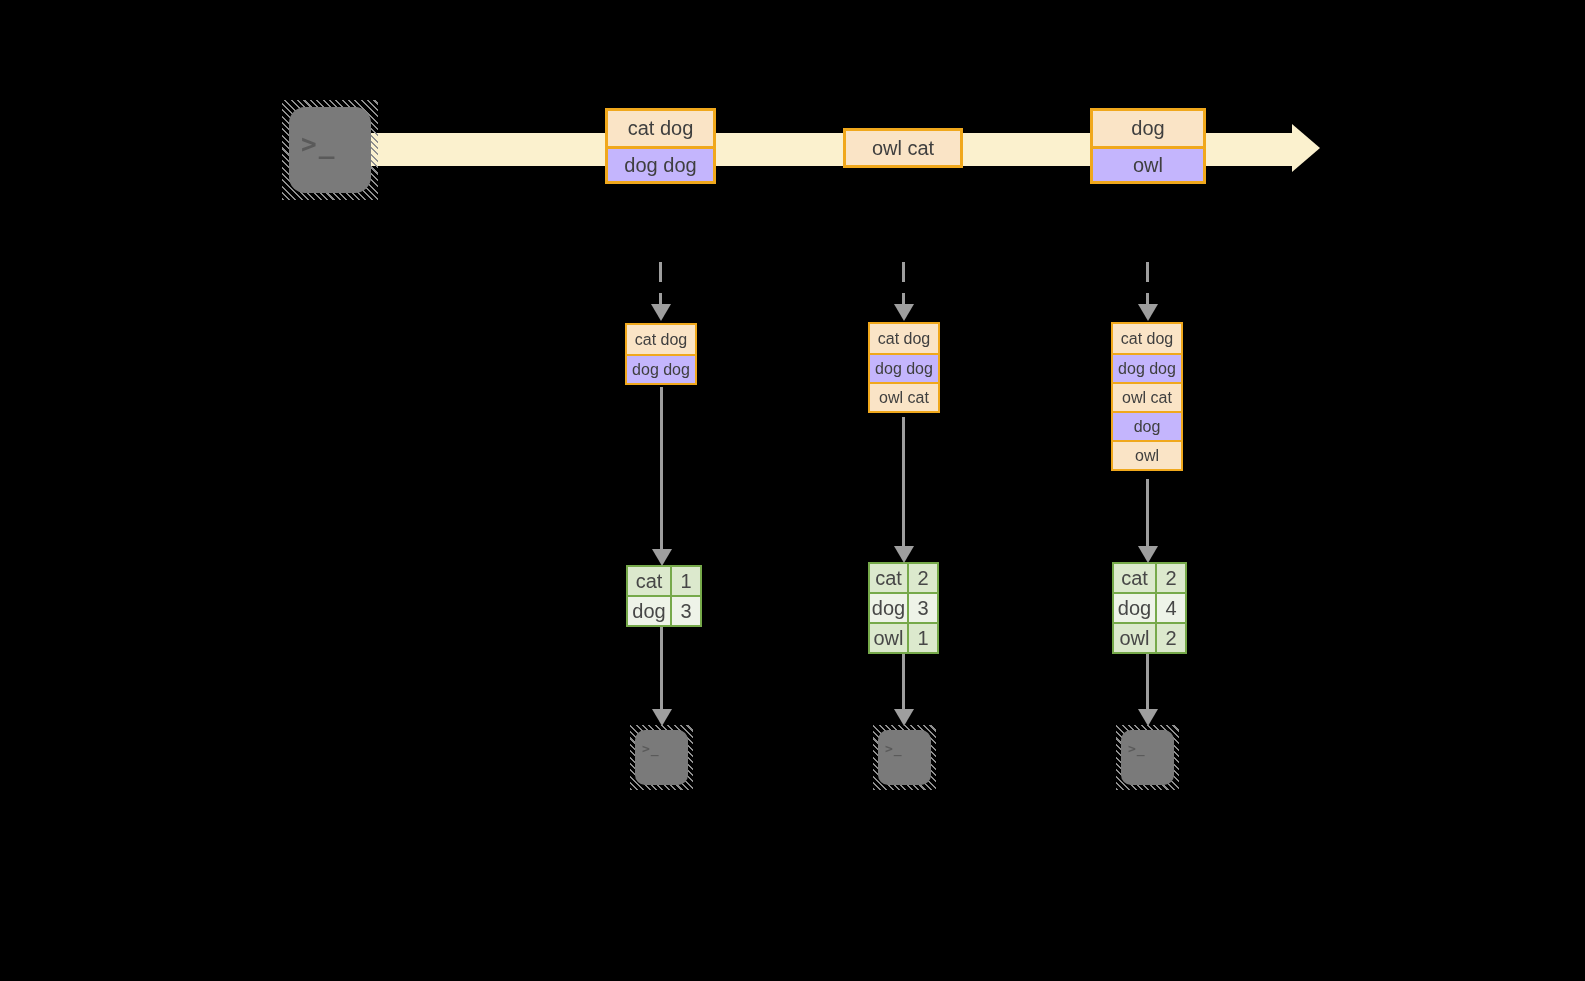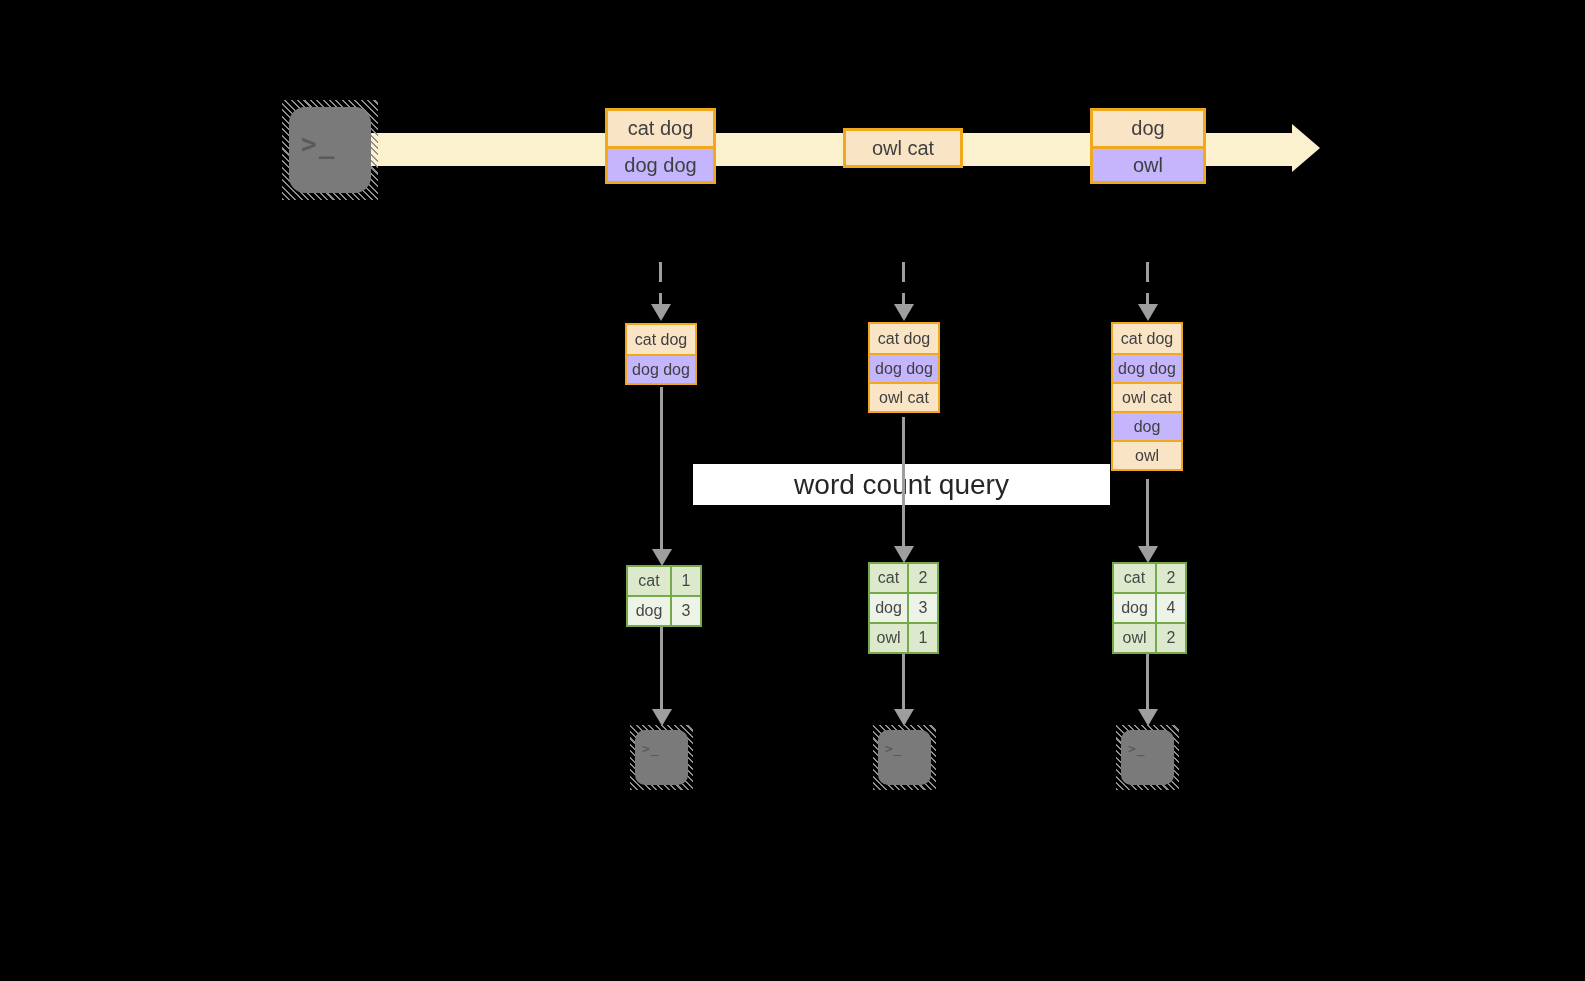--- a/index.html
+++ b/index.html
@@ -44,21 +44,21 @@
          border-left: 10px solid transparent; border-right: 10px solid transparent;
          border-top: 17px solid #9E9E9E; }
   
   .query { position: absolute; left: 693px; top: 464px; width: 417px; height: 41px;
            background: #FFFFFF; z-index: 4; display: flex; align-items: center; justify-content: center; }
   .query span { position: relative; z-index: 6; font-size: 28px; color: #262626; }
   
   .gtable { position: absolute; background: #76A94A; display: grid;
             grid-template-columns: 1fr 28px; gap: 2px; padding: 2px; z-index: 3; }
   .gcell { display: flex; align-items: center; justify-content: center; height: 28px;
-           font-size: 16px; color: #474747; }
+           font-size: 20px; color: #474747; }
   .gdark { background: #DCE9CD; }
   .glight { background: #EEF3E8; }
 </style>
 </head>
 <body>
 
 <div class="canvas">
 
   <div class="band"></div>
   <div class="band-head"></div>
@@ -98,23 +98,20 @@
     <div class="srow peach">owl cat</div>
   </div>
   <div class="stack" style="left:1111px;top:322px;width:72px">
     <div class="srow peach">cat dog</div>
     <div class="srow cream">dog dog</div>
     <div class="srow peach">owl cat</div>
     <div class="srow cream">dog</div>
     <div class="srow peach">owl</div>
   </div>
 
-  <div class="query">
-    <span>word count query</span>
-  </div>
 
   <div class="vline" style="left:660px;top:387px;height:162px"></div>
   <div class="tri" style="left:652px;top:549px"></div>
   <div class="vline" style="left:902px;top:417px;height:129px"></div>
   <div class="tri" style="left:894px;top:546px"></div>
   <div class="vline" style="left:1146px;top:479px;height:67px"></div>
   <div class="tri" style="left:1138px;top:546px"></div>
 
   <div class="gtable" style="left:626px;top:565px;width:76px">
     <div class="gcell gdark">cat</div>

